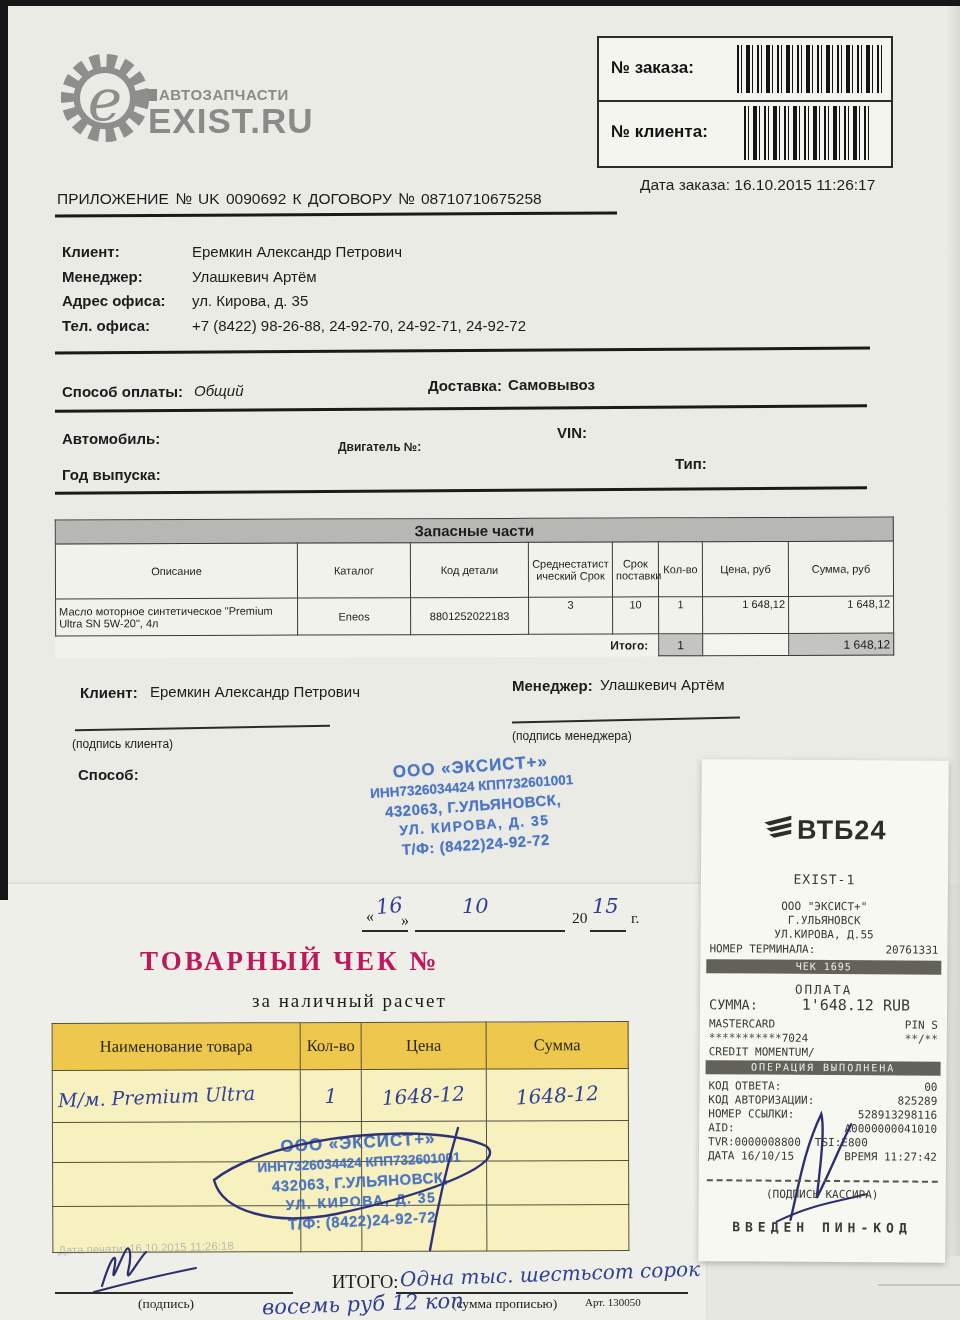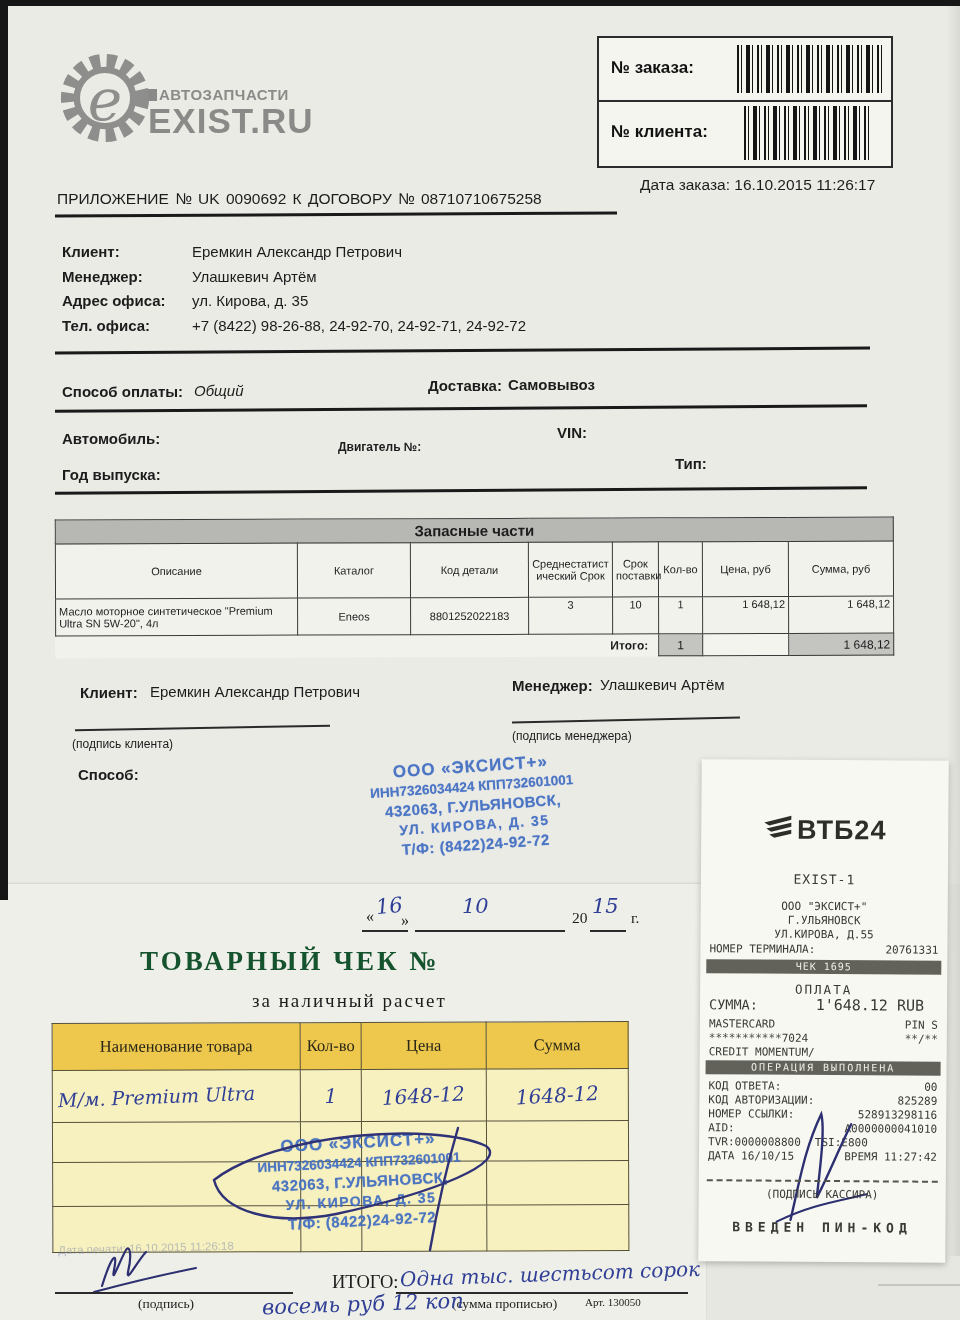--- a/index.html
+++ b/index.html
@@ -200,21 +200,21 @@
     <div class="ctr" style="top:154px;font-size:11px;">Г.УЛЬЯНОВСК</div>
     <div class="ctr" style="top:168px;font-size:11px;">УЛ.КИРОВА, Д.55</div>
     <div class="kv" style="top:183px;">
       <span>НОМЕР ТЕРМИНАЛА:</span>
       <span>20761331</span>
     </div>
     <div class="bar" style="top:200px;">ЧЕК 1695</div>
     <div class="ctr" style="top:222px;font-size:12.5px;letter-spacing:2px;">ОПЛАТА</div>
     <div class="kv" style="top:236px;align-items:baseline;">
       <span style="font-size:13.5px;">СУММА:</span>
-      <span style="font-size:15px;margin-right:14px;">1'648.12 RUB</span>
+      <span style="font-size:15px;margin-right:28px;">1'648.12 RUB</span>
     </div>
     <div class="kv" style="top:258px;">
       <span>MASTERCARD</span>
       <span>PIN S</span>
     </div>
     <div class="kv" style="top:272px;">
       <span>***********7024</span>
       <span>**/**</span>
     </div>
     <div class="kv" style="top:286px;">
@@ -258,21 +258,21 @@
   <div class="abs hw" style="left:376px;top:894px;font-size:21px;transform:rotate(-6deg);">16</div>
   <div class="abs serif" style="left:401px;top:912px;font-size:16px;">»</div>
   <div class="abs underl" style="left:362px;top:930px;width:46px;height:1.5px;"></div>
   <div class="abs hw" style="left:462px;top:894px;font-size:21px;">10</div>
   <div class="abs underl" style="left:415px;top:930px;width:150px;height:1.5px;"></div>
   <div class="abs serif" style="left:572px;top:909px;font-size:15.5px;">20</div>
   <div class="abs hw" style="left:592px;top:894px;font-size:21px;">15</div>
   <div class="abs underl" style="left:590px;top:930px;width:36px;height:1.5px;"></div>
   <div class="abs serif" style="left:631px;top:909px;font-size:15.5px;">г.</div>
 
-  <div class="abs serif b" style="left:140px;top:946px;font-size:27px;letter-spacing:3px;color:#14532d;">ТОВАРНЫЙ ЧЕК №</div>
+  <div class="abs serif b" style="left:140px;top:946px;font-size:27px;letter-spacing:3px;color:#be185d;">ТОВАРНЫЙ ЧЕК №</div>
   <div class="abs serif" style="left:252px;top:990px;font-size:19px;letter-spacing:2px;">за наличный расчет</div>
 
   <div class="abs" style="left:52px;top:1022px;transform:rotate(-.2deg);">
     <table class="ytable">
       <colgroup>
           <col style="width:248px">
           <col style="width:61px">
           <col style="width:125px">
           <col style="width:142px">
         </colgroup>

